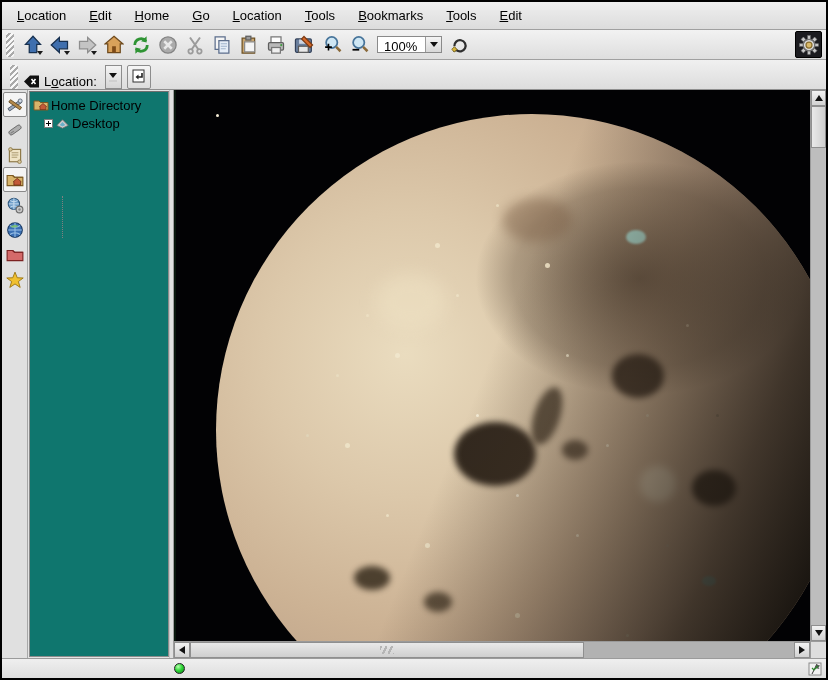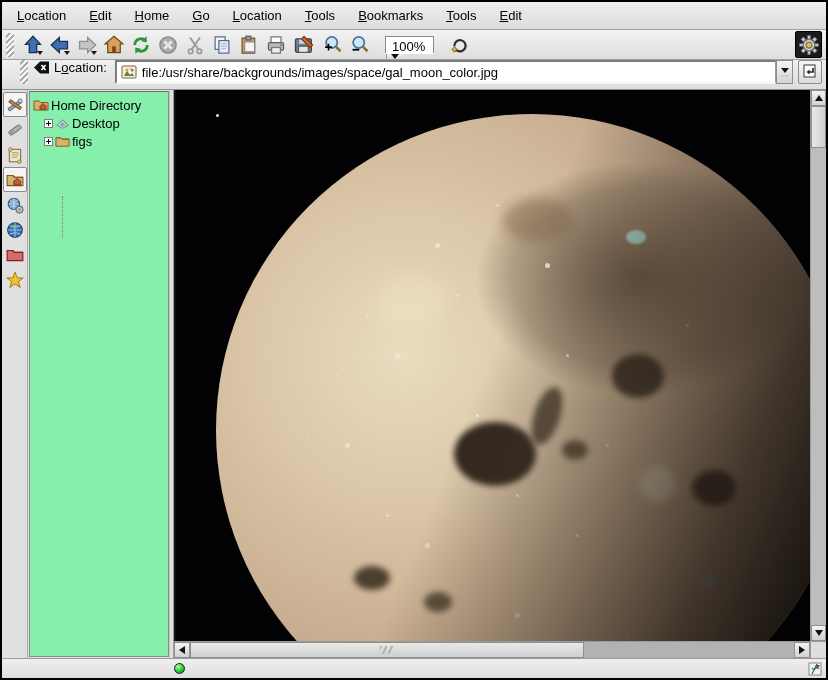--- a/index.html
+++ b/index.html
@@ -11,44 +11,44 @@
   .menubar { height:28px; background:linear-gradient(#efefef,#dcdcdc); display:flex; align-items:center; padding:8px 6px; border-bottom:1px solid #a0a0a0; flex:0 0 auto; }
   .menu-item { display:inline-block; padding:4px 9px; margin-right:5px; cursor:default; }
   .menu-item::first-letter { text-decoration: underline; }
 
   
   .toolbar { height:30px; background:linear-gradient(#f2f2f2,#dedede); display:flex; align-items:center; border-bottom:1px solid #a0a0a0; padding:0 2px; flex:0 0 auto; }
   .grip { width:8px; height:24px; margin:0 5px 0 2px; background:repeating-linear-gradient(135deg,#f8f8f8 0 2px,#aaaaaa 2px 4px); border-radius:2px; }
   .tbtn { width:27px; height:27px; display:flex; align-items:center; justify-content:center; position:relative; border:1px solid transparent; border-radius:3px; }
   .tbtn.wide { width:30px; }
   .caret { position:absolute; right:2px; bottom:2px; width:0; height:0; border-left:3px solid transparent; border-right:3px solid transparent; border-top:4px solid #1a1a1a; }
-  .zoom-combo { display:flex; align-items:stretch; height:17px; margin:0 12px; border:1px solid #8a8a8a; background:#fff;flex-direction:column; }
+  .zoom-combo { display:flex; align-items:stretch; height:17px; margin:0 4px; border:1px solid #8a8a8a; background:#fff; }
   .zoom-combo .zval { padding:2px 8px 0 6px; background:#fff; min-width:44px; }
   .zoom-combo .zarrow { width:16px; background:linear-gradient(#f4f4f4,#d8d8d8); border-left:1px solid #9a9a9a; display:flex; align-items:center; justify-content:center; }
   .zoom-combo .zarrow i { width:0;height:0;border-left:4px solid transparent;border-right:4px solid transparent;border-top:5px solid #111; }
   .tb-spacer { flex:1; }
   .app-logo { width:27px; height:27px; background:#1b1b1f; border:1px solid #000; border-radius:2px; display:flex; align-items:center; justify-content:center; margin-right:2px; }
 
   
-  .locbar { height:30px; background:linear-gradient(#f0f0f0,#dddddd); display:flex; align-items:flex-start; border-bottom:1px solid #909090; padding:0 4px 0 16px; flex:0 0 auto; }
+  .locbar { height:30px; background:linear-gradient(#f0f0f0,#dddddd); display:flex; align-items:flex-end; border-bottom:1px solid #909090; padding:0 4px 0 6px; flex:0 0 auto; }
   .loc-label { margin:0 8px 0 4px; white-space:nowrap; }
   .loc-label .accel { text-decoration:underline; }
   .loc-field { flex:1; height:24px; background:#fff; border-top:2px solid #7d7d7d; border-left:2px solid #7d7d7d; border-bottom:2px solid #f6f6f6; border-right:1px solid #9a9a9a; display:flex; align-items:center; overflow:hidden; }
   .loc-field .fval { flex:1; white-space:nowrap; overflow:hidden; padding-top:1px; }
   .loc-drop { width:17px; height:24px; background:linear-gradient(#f4f4f4,#d5d5d5); border:1px solid #8d8d8d; display:flex; flex-direction:column; align-items:center; justify-content:center; gap:2px; }
   .loc-drop i { width:0;height:0;border-left:4px solid transparent;border-right:4px solid transparent;border-top:5px solid #111; }
   .loc-drop u { display:block; width:8px; height:2px; background:#cfcfcf; }
   .go-btn { width:24px; height:24px; margin-left:5px; display:flex; align-items:center; justify-content:center; border:1px solid #8d8d8d; border-radius:2px; background:linear-gradient(#f6f6f6,#dcdcdc); }
 
   
   .main { flex:1; display:flex; min-height:0; }
   .side-strip { width:26px; background:#e0e0e0; border-right:1px solid #a8a8a8; display:flex; flex-direction:column; align-items:center; padding-top:2px; }
   .sbtn { width:24px; height:25px; display:flex; align-items:center; justify-content:center; border:1px solid transparent; }
   .sbtn.pressed { background:#f4f4f4; border:1px solid #8a8a8a; border-radius:2px; }
-  .tree-panel { width:140px; background:#86efac; border:1px solid #8b8b8b; border-top-color:#6f6f6f; margin:1px 0 1px 1px; position:relative; overflow:hidden; }
+  .tree-panel { width:140px; background:#0f766e; border:1px solid #8b8b8b; border-top-color:#6f6f6f; margin:1px 0 1px 1px; position:relative; overflow:hidden; }
   .tree-row { display:flex; align-items:center; height:18px; white-space:nowrap; position:relative; }
   .tree-row .lbl { padding-left:2px; }
   .indent { width:14px; flex:0 0 auto; }
   .expander { width:9px; height:9px; flex:0 0 auto; background:#fff; border:1px solid #7d7d7d; position:relative; margin-right:2px; }
   .expander::before, .expander::after { content:""; position:absolute; background:#000; }
   .expander::before { left:1px; right:1px; top:3px; height:1px; }
   .expander::after { top:1px; bottom:1px; left:3px; width:1px; }
   .tree-guide { position:absolute; left:32px; top:104px; height:42px; border-left:1px dotted #808080; }
   .splitter { width:5px; background:#e0e0e0; border-left:1px solid #c5c5c5; border-right:1px solid #9d9d9d; }
 
@@ -285,31 +285,20 @@
 
   <div class="locbar">
     <div class="grip"></div>
     <span>
         <svg width="17" height="15" viewBox="0 0 17 15">
           <path d="M1 7.5 L7 1.5 H16 V13.5 H7 Z" fill="#111"></path>
           <path d="M8.5 5 L12.5 10 M12.5 5 L8.5 10" stroke="#fff" stroke-width="1.6"></path>
         </svg>
       </span>
     <span class="loc-label"><span>L</span><span class="accel">o</span><span>cation:</span></span>
-    <div class="loc-field">
-      <span style="margin:0 5px 0 4px;">
-          <svg width="16" height="14" viewBox="0 0 16 14">
-            <rect x="1" y="1" width="14" height="12" rx="1" fill="#f6efe2" stroke="#7a6434"></rect>
-            <path d="M3 11 L6 6 L9 10 L11 8 L13 11 Z" fill="#4a8a3a"></path>
-            <circle cx="6" cy="5" r="1.6" fill="#d8a43c"></circle>
-            <path d="M9 3 L13 5 L11 7 Z" fill="#b84a3a"></path>
-          </svg>
-        </span>
-      <span class="fval">file:/usr/share/backgrounds/images/space/gal_moon_color.jpg</span>
-    </div>
     <div class="loc-drop">
         <i></i>
         <u></u>
       </div>
     <div class="go-btn">
       <span>
           <svg width="16" height="16" viewBox="0 0 16 16">
             <rect x="2" y="1" width="11" height="12" fill="#fff" stroke="#333"></rect>
             <path d="M11 4 V8 H6" fill="none" stroke="#222" stroke-width="1.6"></path>
             <path d="M7.5 5.5 L4.5 8 L7.5 10.5 Z" fill="#222"></path>
@@ -408,31 +397,20 @@
         <span class="indent"></span>
         <span class="expander"></span>
         <span>
             <svg width="15" height="15" viewBox="0 0 16 16">
               <path d="M2 10 L8 4 L14 10 L8 13 Z" fill="#cfcfcf" stroke="#6a6a6a" stroke-width="0.8"></path>
               <path d="M5 9.5 L8 6.5 L11 9.5 L8 11.2 Z" fill="#68b0c8"></path>
               <path d="M8 4 L14 10" stroke="#8a8a8a" stroke-width="0.6"></path>
             </svg>
           </span>
         <span class="lbl">Desktop</span>
-      </div>
-      <div class="tree-row">
-        <span class="indent"></span>
-        <span class="expander"></span>
-        <span>
-            <svg width="15" height="15" viewBox="0 0 16 16">
-              <path d="M1 4 V13 H15 V5.5 H7.5 L6 4 Z" fill="#d8b46a" stroke="#7c5a22"></path>
-              <path d="M1 4 H6 L7.5 5.5 H15" fill="none" stroke="#7c5a22"></path>
-            </svg>
-          </span>
-        <span class="lbl">figs</span>
       </div>
     </div>
 
     <div class="splitter"></div>
 
     <div class="view-wrap">
       <div class="viewport" title="Color photograph of the full Moon against black space, right side in shadow">
         <div class="moon">
           <div class="spot s10"></div>
           <div class="spot s11"></div>

